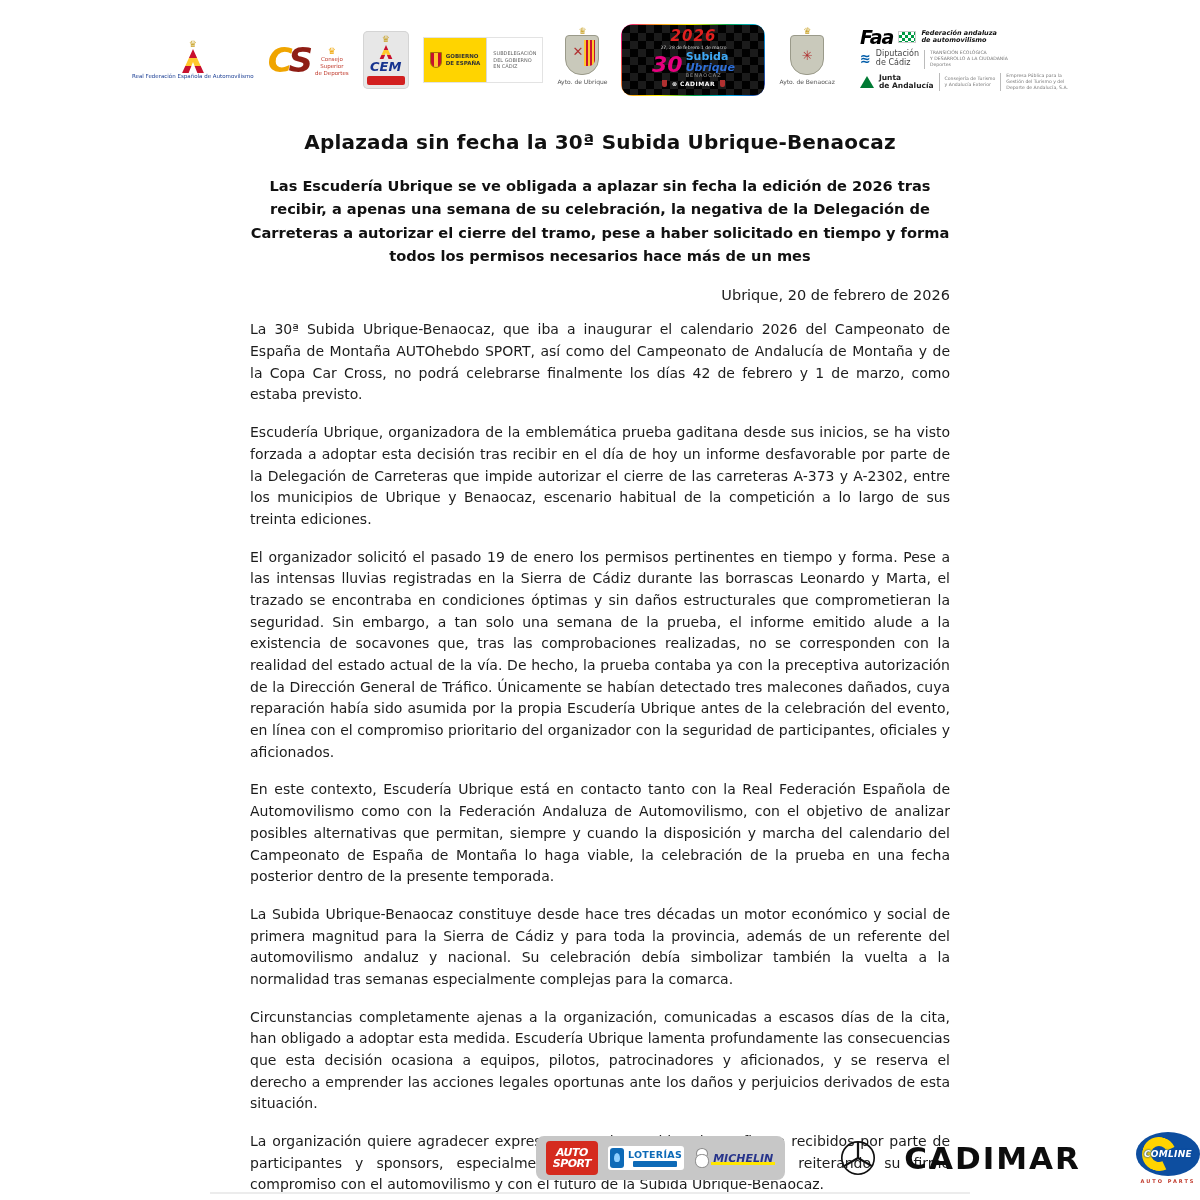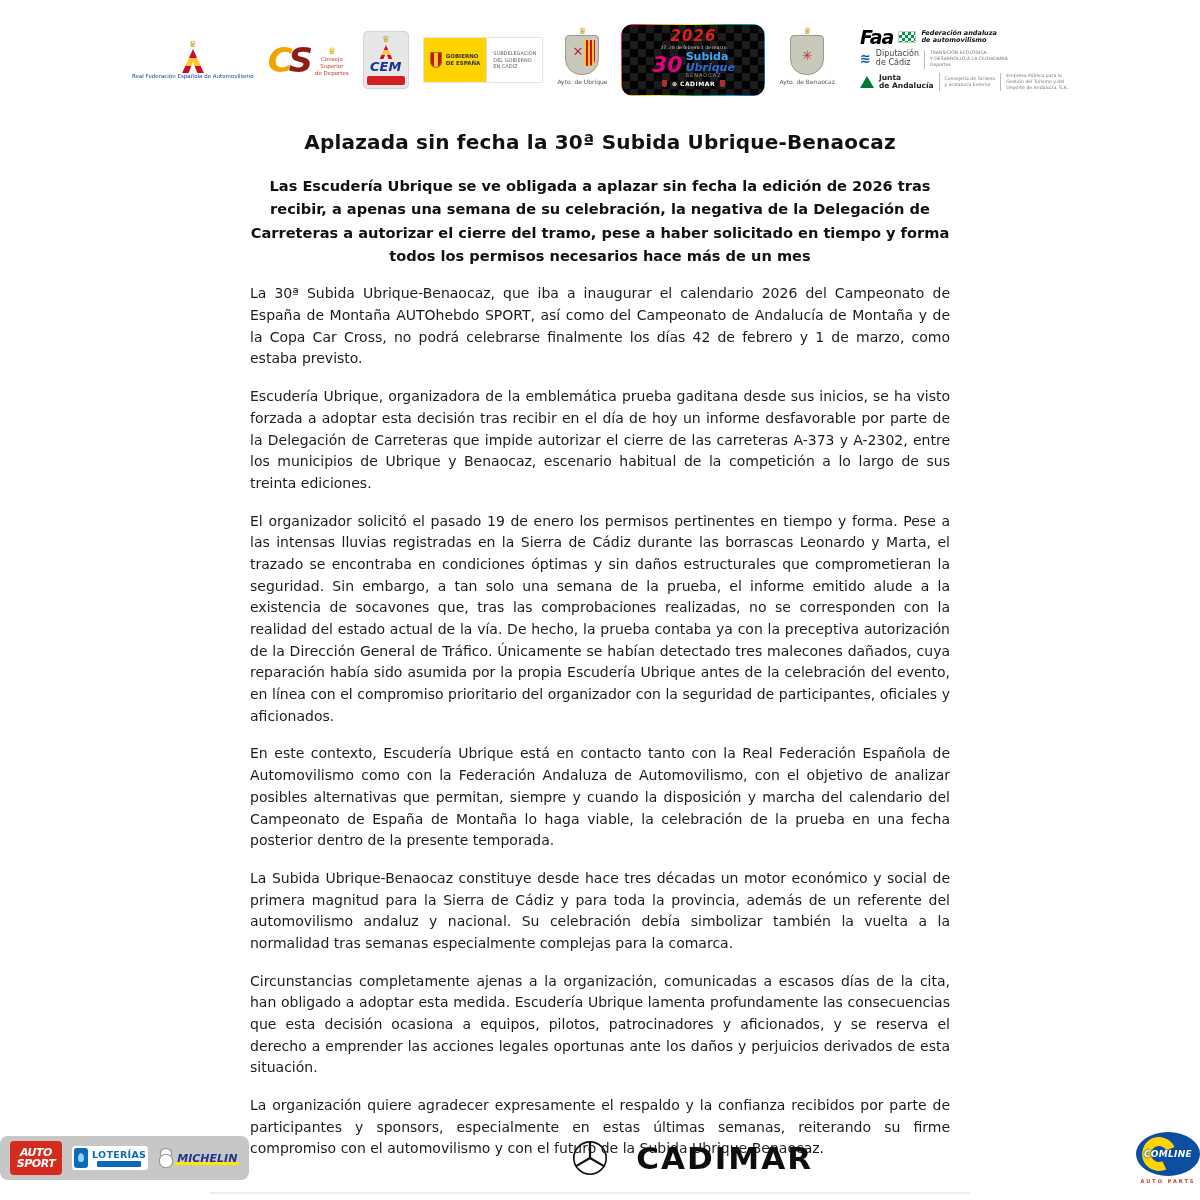--- a/index.html
+++ b/index.html
@@ -69,21 +69,21 @@
   .junta .name { font-size:7.5px; font-weight:bold; color:#222; line-height:1.1; }
 
   
   .article { width:700px; margin:0 auto; }
   .title { text-align:center; font-size:20px; font-weight:bold; letter-spacing:.2px; margin-top:26px; color:#111; }
   .lede { text-align:center; font-weight:bold; font-size:14.6px; line-height:1.6; margin-top:20px; color:#111; }
   .dateline { text-align:right; font-size:14.5px; margin-top:20px; }
   .body-p { font-size:14px; line-height:1.55; text-align:justify; margin-top:16px; }
 
   
-  .sponsors { position:absolute; left:0; right:0; bottom:16px; display:flex; align-items:center; justify-content:space-between; gap:55px; }
+  .sponsors { position:absolute; left:0; right:0; bottom:16px; display:flex; align-items:center; justify-content:flex-end; gap:55px; }
   .strip { background:#c7c7c7; border-radius:8px; height:44px; display:flex; align-items:center; gap:10px; padding:0 10px; }
   .autosport { background:#d52b1e; border-radius:4px; width:52px; height:34px; display:flex; flex-direction:column; align-items:center; justify-content:center; line-height:1; }
   .autosport span { color:#fff; font-weight:bold; font-style:italic; font-size:11px; letter-spacing:-.5px; }
   .loterias { background:#fff; border-radius:3px; height:24px; display:flex; align-items:center; gap:4px; padding:0 2px; }
   .loterias .lot-icon { width:14px; height:20px; background:#0d6ab7; border-radius:3px; position:relative; }
   .loterias .lot-icon::after { content:""; position:absolute; left:4px; top:5px; width:6px; height:9px; background:#8fd0ff; border-radius:50% 50% 50% 50%/60% 60% 40% 40%; }
   .loterias .right { display:flex; flex-direction:column; align-items:center; gap:1px; }
   .loterias .word { color:#0d6ab7; font-weight:bold; font-size:9.5px; letter-spacing:.3px; }
   .loterias .bar { width:44px; height:6px; background:#0d6ab7; border-radius:1px; }
   .michelin { display:flex; align-items:center; gap:3px; }
@@ -253,20 +253,21 @@
           <div>Deporte de Andalucía, S.A.</div>
         </span>
       </div>
     </div>
 
   </header>
 
   <main class="article">
     <h1 class="title">Aplazada sin fecha la 30ª Subida Ubrique-Benaocaz</h1>
     <p class="lede">Las Escudería Ubrique se ve obligada a aplazar sin fecha la edición de 2026 tras recibir, a apenas una semana de su celebración, la negativa de la Delegación de Carreteras a autorizar el cierre del tramo, pese a haber solicitado en tiempo y forma todos los permisos necesarios hace más de un mes</p>
+    <p class="dateline">Ubrique, 20 de febrero de 2026</p>
     <p class="body-p">La 30ª Subida Ubrique-Benaocaz, que iba a inaugurar el calendario 2026 del Campeonato de España de Montaña AUTOhebdo SPORT, así como del Campeonato de Andalucía de Montaña y de la Copa Car Cross, no podrá celebrarse finalmente los días 42 de febrero y 1 de marzo, como estaba previsto.</p>
     <p class="body-p">Escudería Ubrique, organizadora de la emblemática prueba gaditana desde sus inicios, se ha visto forzada a adoptar esta decisión tras recibir en el día de hoy un informe desfavorable por parte de la Delegación de Carreteras que impide autorizar el cierre de las carreteras A-373 y A-2302, entre los municipios de Ubrique y Benaocaz, escenario habitual de la competición a lo largo de sus treinta ediciones.</p>
     <p class="body-p">El organizador solicitó el pasado 19 de enero los permisos pertinentes en tiempo y forma. Pese a las intensas lluvias registradas en la Sierra de Cádiz durante las borrascas Leonardo y Marta, el trazado se encontraba en condiciones óptimas y sin daños estructurales que comprometieran la seguridad. Sin embargo, a tan solo una semana de la prueba, el informe emitido alude a la existencia de socavones que, tras las comprobaciones realizadas, no se corresponden con la realidad del estado actual de la vía. De hecho, la prueba contaba ya con la preceptiva autorización de la Dirección General de Tráfico. Únicamente se habían detectado tres malecones dañados, cuya reparación había sido asumida por la propia Escudería Ubrique antes de la celebración del evento, en línea con el compromiso prioritario del organizador con la seguridad de participantes, oficiales y aficionados.</p>
     <p class="body-p">En este contexto, Escudería Ubrique está en contacto tanto con la Real Federación Española de Automovilismo como con la Federación Andaluza de Automovilismo, con el objetivo de analizar posibles alternativas que permitan, siempre y cuando la disposición y marcha del calendario del Campeonato de España de Montaña lo haga viable, la celebración de la prueba en una fecha posterior dentro de la presente temporada.</p>
     <p class="body-p">La Subida Ubrique-Benaocaz constituye desde hace tres décadas un motor económico y social de primera magnitud para la Sierra de Cádiz y para toda la provincia, además de un referente del automovilismo andaluz y nacional. Su celebración debía simbolizar también la vuelta a la normalidad tras semanas especialmente complejas para la comarca.</p>
     <p class="body-p">Circunstancias completamente ajenas a la organización, comunicadas a escasos días de la cita, han obligado a adoptar esta medida. Escudería Ubrique lamenta profundamente las consecuencias que esta decisión ocasiona a equipos, pilotos, patrocinadores y aficionados, y se reserva el derecho a emprender las acciones legales oportunas ante los daños y perjuicios derivados de esta situación.</p>
     <p class="body-p">La organización quiere agradecer expresamente el respaldo y la confianza recibidos por parte de participantes y sponsors, especialmente en estas últimas semanas, reiterando su firme compromiso con el automovilismo y con el futuro de la Subida Ubrique-Benaocaz.</p>
   </main>
 
   <footer class="sponsors">

